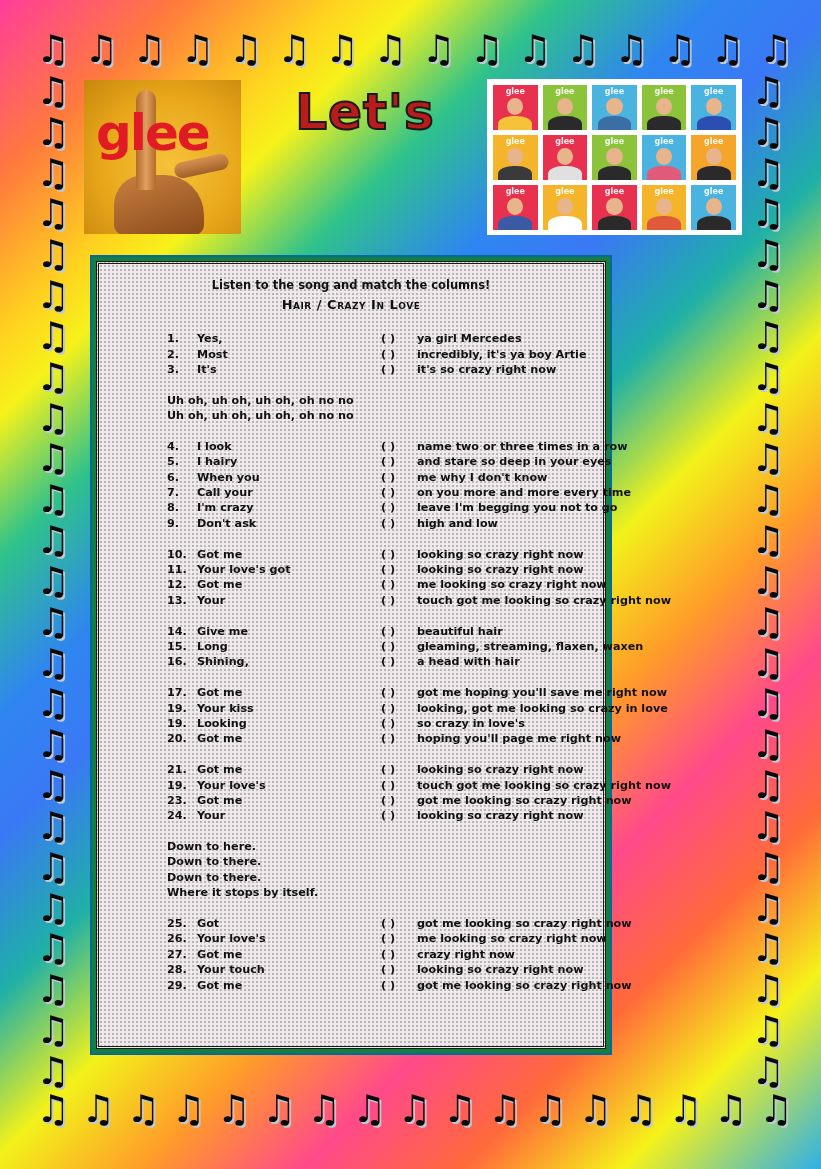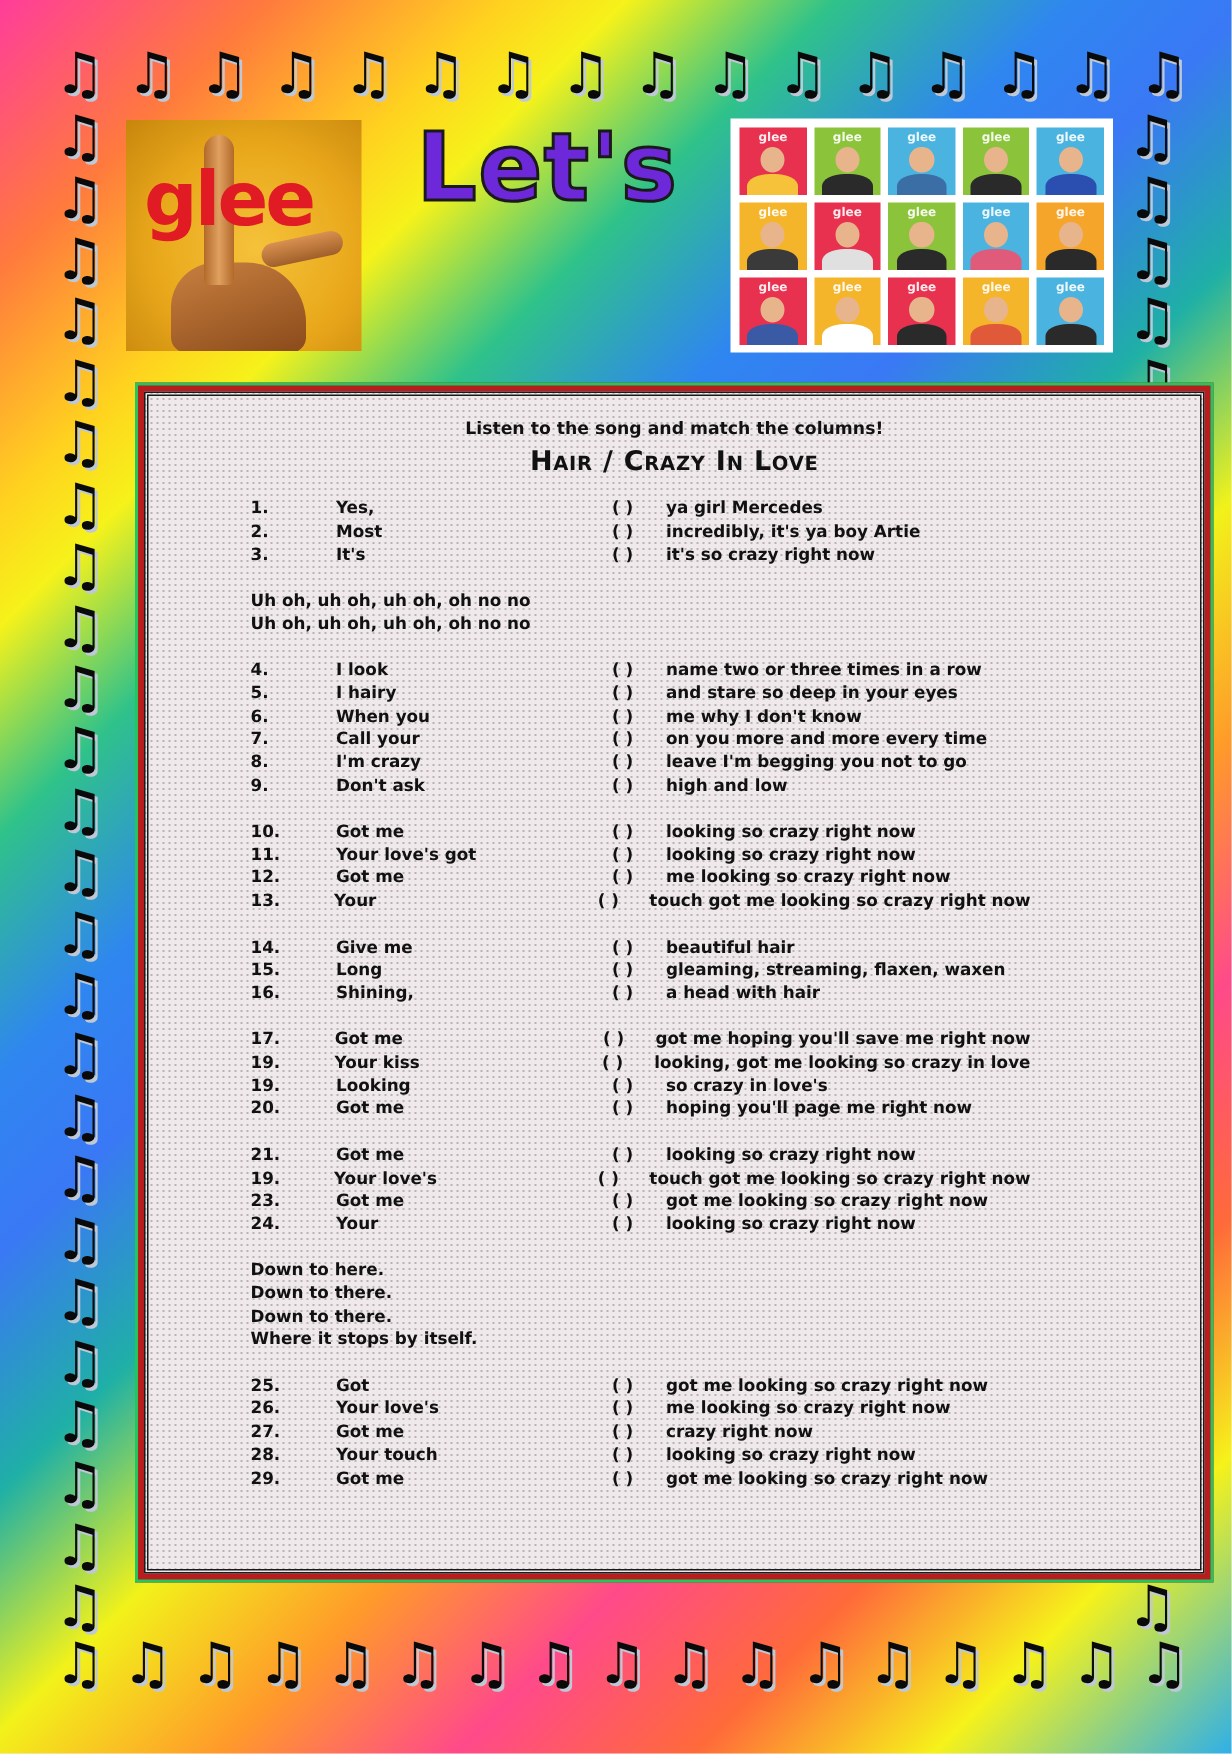--- a/index.html
+++ b/index.html
@@ -42,22 +42,22 @@
   .logo .thumb {
     position: absolute; left: 90px; top: 78px; width: 55px; height: 16px;
     background: linear-gradient(180deg, #d99050, #a0602a); border-radius: 8px; transform: rotate(-12deg);
   }
   .logo .word {
     position: absolute; left: 12px; top: 28px; font-family: "DejaVu Sans", sans-serif;
     font-size: 50px; font-weight: bold; color: #e11b24; letter-spacing: -2px; line-height: 1;
   }
   .title {
     position: absolute; left: 262px; top: 74px; width: 206px; text-align: center;
-    font-family: "DejaVu Sans", sans-serif; font-weight: bold; font-size: 63px; line-height: 76px;
-    color: #6d28d9; -webkit-text-stroke: 2px #1a1a1a; letter-spacing: 1px;
+    font-family: "DejaVu Sans", sans-serif; font-weight: bold; font-size: 50px; line-height: 76px;
+    color: #b91c1c; -webkit-text-stroke: 2px #1a1a1a; letter-spacing: 1px;
   }
   .cast {
     position: absolute; left: 487px; top: 79px; width: 255px; height: 156px; background: #ffffff;
     display: grid; grid-template-columns: repeat(5, 1fr); grid-template-rows: repeat(3, 1fr);
     gap: 5px; padding: 6px 6px 5px 6px;
   }
   .cast .tile { position: relative; overflow: hidden; }
   .cast .tile .head {
     position: absolute; left: 32%; top: 28%; width: 36%; height: 38%; border-radius: 50%;
     background: #e8b48c;
@@ -65,41 +65,41 @@
   .cast .tile .body {
     position: absolute; left: 12%; bottom: -8%; width: 76%; height: 40%; border-radius: 45% 45% 0 0;
   }
   .cast .tile .tag {
     position: absolute; left: 0; right: 0; top: 2px; text-align: center; font-size: 8px; font-weight: bold;
     color: rgba(255,255,255,0.9); font-family: "DejaVu Sans", sans-serif;
   }
 
   
   .panel-outer {
-    position: absolute; left: 90px; top: 255px; width: 719px; height: 800px;
-    background: #b91c1c; border: 2px solid #22c55e; padding: 4px;
+    position: absolute; left: 90px; top: 255px; width: 522px; height: 800px;
+    background: #15803d; border: 2px solid #0369a1; padding: 4px;
   }
   .panel-inner {
     position: relative; width: 100%; height: 100%; border: 3px double #1a1a1a;
     background-color: #efe9ec;
     background-image: radial-gradient(#b9b3b6 0.8px, transparent 1px);
     background-size: 4px 4px;
   }
   .instruction {
     position: absolute; left: 0; right: 0; top: 14px; text-align: center;
     font-size: 11.5px; font-weight: bold; color: #111;
   }
   .song-title {
     position: absolute; left: 0; right: 0; top: 33px; text-align: center;
-    font-size: 18px; font-weight: bold; color: #111; font-variant: small-caps; letter-spacing: 0.5px;
+    font-size: 13px; font-weight: bold; color: #111; font-variant: small-caps; letter-spacing: 0.5px;
   }
   .content { position: absolute; left: 68px; top: 67px; width: 520px; font-size: 11.2px; font-weight: bold; color: #111; }
   .row { display: flex; height: 15.4px; align-items: center; white-space: nowrap; }
   .row .num { width: 30px; }
-  .row .left { width: 184px; margin-left: 27px; }
+  .row .left { width: 184px; }
   .row .paren { width: 36px; }
   .row .right { flex: 1; }
   .gap { height: 15.4px; }
   .verse-line { height: 15.4px; display: flex; align-items: center; white-space: nowrap; }
 </style>
 </head>
 <body>
 
 <div class="note-row top" id="noteTop">
     <span class="note">♫</span>

